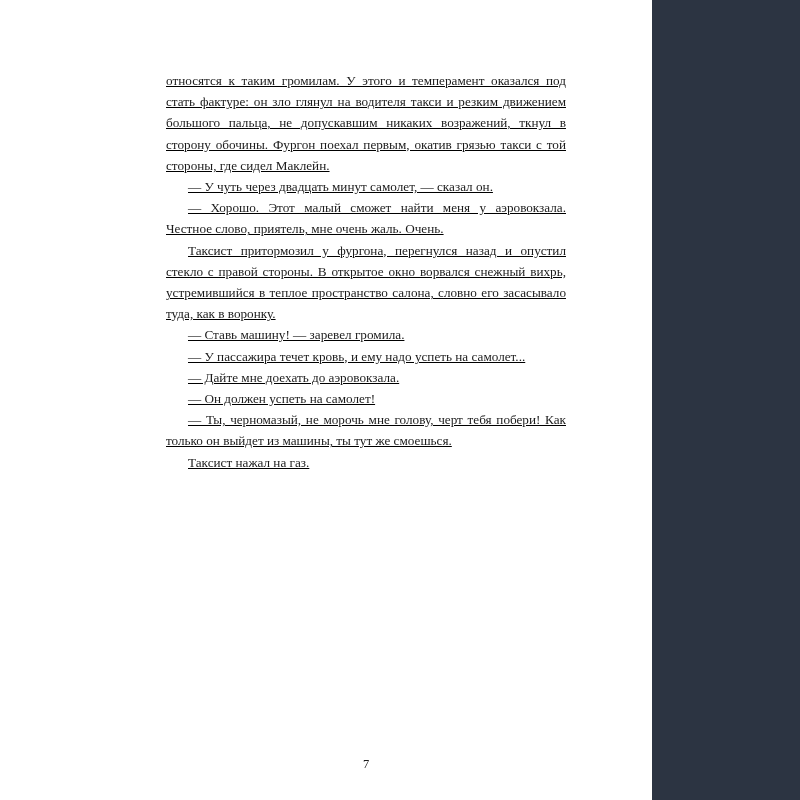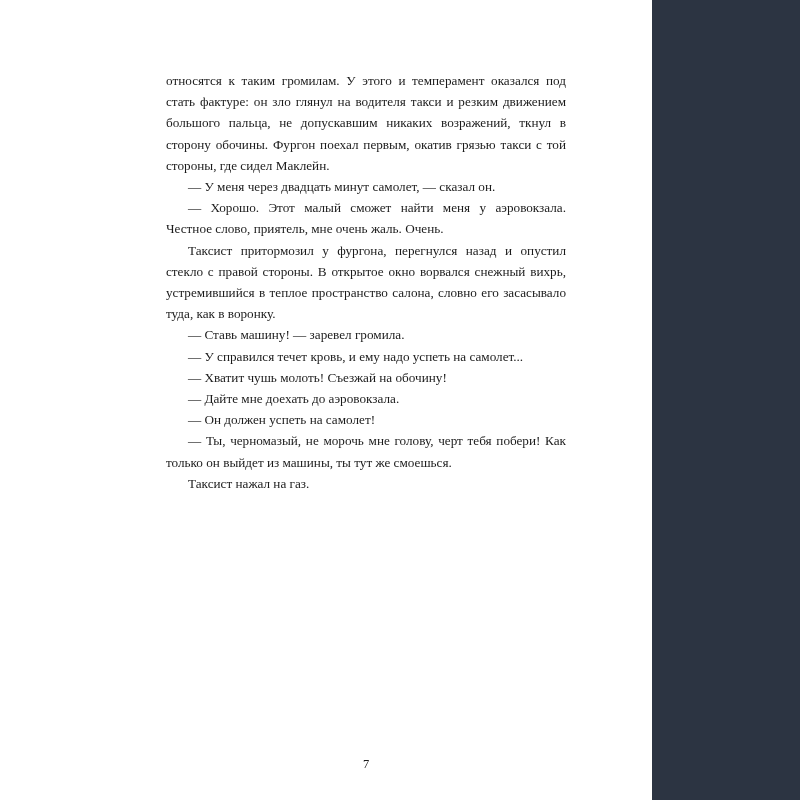--- a/index.html
+++ b/index.html
@@ -34,20 +34,21 @@
     left: 0;
     width: 652px;
     height: 800px;
     background: #ffffff;
   }
   .text-column {
     position: absolute;
     top: 70px;
     left: 166px;
     width: 400px;
+    text-decoration: underline;
   }
   .para {
     margin: 0;
     font-size: 13.2px;
     line-height: 21.2px;
     color: #1b1b1b;
     text-align: justify;
     text-justify: inter-word;
     hyphens: manual;
   }
@@ -66,26 +67,25 @@
 </style>
 </head>
 <body>
 
 <div class="page-scan">
   <div class="page-sheet"></div>
   <div class="binding-edge"></div>
 
   <div class="text-column">
     <p class="para">относятся к таким громилам. У этого и темперамент оказался под стать фактуре: он зло глянул на водителя такси и резким движением большого пальца, не допускавшим никаких возражений, ткнул в сторону обочины. Фургон поехал первым, окатив грязью такси с той стороны, где сидел Маклейн.</p>
-    <p class="para indent">— У меня через двадцать минут самолет, — сказал он.</p>
+    <p class="para indent">— У чуть через двадцать минут самолет, — сказал он.</p>
     <p class="para indent">— Хорошо. Этот малый сможет найти меня у аэровокзала. Честное слово, приятель, мне очень жаль. Очень.</p>
     <p class="para indent">Таксист притормозил у фургона, перегнулся назад и опустил стекло с правой стороны. В открытое окно ворвался снежный вихрь, устремившийся в теплое пространство салона, словно его засасывало туда, как в воронку.</p>
     <p class="para indent">— Ставь машину! — заревел громила.</p>
-    <p class="para indent">— У справился течет кровь, и ему надо успеть на самолет...</p>
-    <p class="para indent">— Хватит чушь молоть! Съезжай на обочину!</p>
+    <p class="para indent">— У пассажира течет кровь, и ему надо успеть на самолет...</p>
     <p class="para indent">— Дайте мне доехать до аэровокзала.</p>
     <p class="para indent">— Он должен успеть на самолет!</p>
     <p class="para indent">— Ты, черномазый, не морочь мне голову, черт тебя побери! Как только он выйдет из машины, ты тут же смоешься.</p>
     <p class="para indent">Таксист нажал на газ.</p>
   </div>
 
   <div class="page-number">7</div>
 </div>
 
 </body></html>

